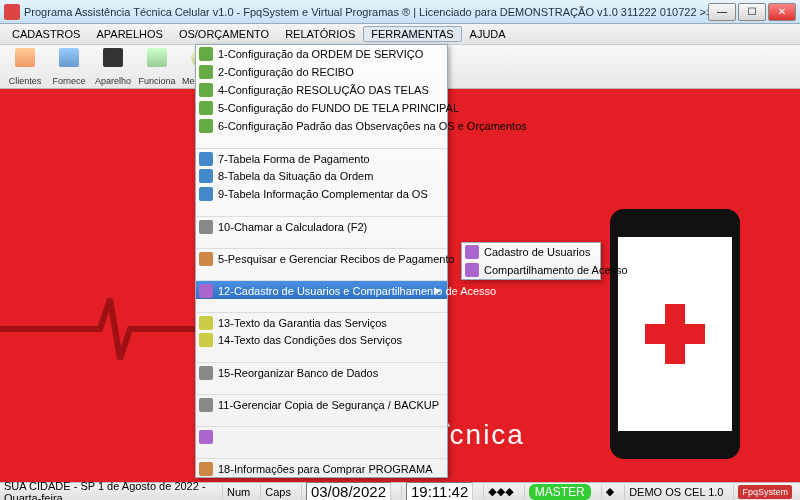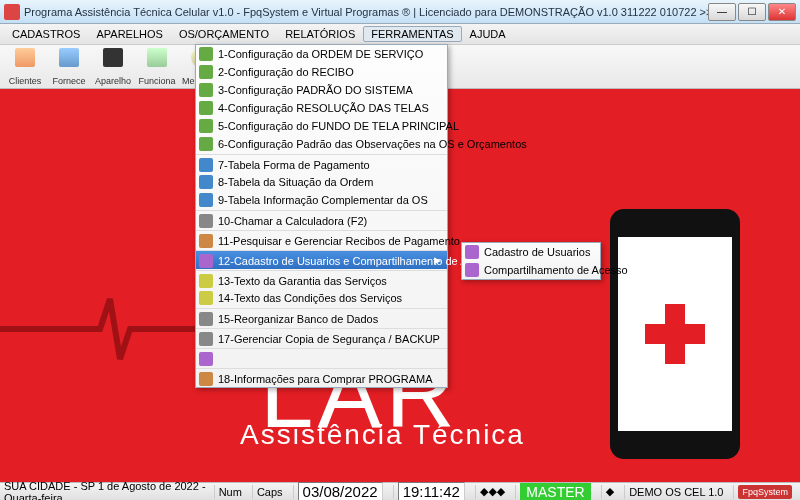--- a/index.html
+++ b/index.html
@@ -31,33 +31,33 @@
 .ecg-line svg { width: 100%; height: 100%; }
 .logo-text { position: absolute; left: 260px; top: 250px; color: #fff; font-size: 96px; font-weight: 300; letter-spacing: 4px; font-family: 'Segoe UI Light', sans-serif; }
 .logo-sub { position: absolute; left: 240px; top: 330px; color: #fff; font-size: 28px; font-weight: 300; letter-spacing: 2px; font-family: 'Segoe UI Light', sans-serif; }
 .phone { position: absolute; right: 60px; top: 120px; width: 130px; height: 250px; background: #111; border-radius: 14px; padding: 28px 8px; }
 .phone-screen { width: 100%; height: 100%; background: #fff; display: flex; align-items: center; justify-content: center; }
 .cross-h { position: absolute; width: 60px; height: 20px; background: #e31e24; }
 .cross-v { position: absolute; width: 20px; height: 60px; background: #e31e24; }
 
 .dropdown { position: absolute; left: 195px; top: 44px; width: 253px; background: linear-gradient(#fdfdfd,#f2f2f2); border: 1px solid #9ab; box-shadow: 2px 2px 5px rgba(0,0,0,.3); }
 .dd-item { height: 18px; display: flex; align-items: center; padding: 0 4px 0 22px; position: relative; cursor: pointer; white-space: nowrap; font-size: 10px; }
-.dd-item.sep { border-top: 1px solid #ddd; margin-top: 1px; padding-top: 1px; height: 19px; }
+.dd-item.sep { border-top: 1px solid #ddd; margin-top: 13px; padding-top: 1px; height: 19px; }
 .dd-item.highlight { background: linear-gradient(#4a90e2,#2e6fc2); color: #fff; }
 .dd-item .dd-icon { position: absolute; left: 3px; width: 14px; height: 14px; border-radius: 2px; }
 .dd-item .arrow { position: absolute; right: 6px; font-size: 8px; }
 .ico-a { background: #6a4; } .ico-b { background: #48c; } .ico-c { background: #c84; } .ico-d { background: #888; } .ico-e { background: #a6c; } .ico-f { background: #cc4; }
 
 .submenu { position: absolute; left: 461px; top: 242px; width: 140px; background: linear-gradient(#fdfdfd,#f2f2f2); border: 1px solid #9ab; box-shadow: 2px 2px 5px rgba(0,0,0,.3); }
 .submenu .dd-item { padding-left: 22px; }
 
 .statusbar { position: absolute; bottom: 0; left: 0; right: 0; height: 18px; background: linear-gradient(#f4f4f4,#e0e0e0); border-top: 1px solid #bbb; display: flex; align-items: center; padding: 0 4px; font-size: 10px; gap: 6px; }
 .statusbar .sb-left { flex: 1; }
 .statusbar .sb-cell { padding: 0 4px; border-left: 1px solid #ccc; height: 14px; display: flex; align-items: center; }
-.sb-green { background: #3c3; color: #fff; padding: 1px 6px; border-radius: 0; font-size: 14px; }
+.sb-green { background: #3c3; color: #fff; padding: 1px 6px; border-radius: 6px; font-size: 12px; }
 .sb-red { background: #c33; color: #fff; padding: 2px 4px; border-radius: 2px; font-size: 9px; }
 .sb-date { background: #fff; border: 1px inset #ccc; padding: 0 4px; font-size: 15px; }
 </style>
 </head>
 <body>
 
 <div class="titlebar">
   <div class="app-icon"></div>
   <div class="title-text">Programa Assistência Técnica Celular v1.0 - FpqSystem e Virtual Programas ® | Licenciado para  DEMONSTRAÇÃO v1.0 311222 010722 &gt;&gt;&gt;</div>
   <div class="window-controls">
@@ -125,24 +125,20 @@
     <div class="dd-item">
       <div class="dd-icon ico-a"></div>
       <span>1-Configuração da ORDEM DE SERVIÇO</span>
     </div>
     <div class="dd-item">
       <div class="dd-icon ico-a"></div>
       <span>2-Configuração do RECIBO</span>
     </div>
     <div class="dd-item">
       <div class="dd-icon ico-a"></div>
-      <span>3-Configuração PADRÃO DO SISTEMA</span>
-    </div>
-    <div class="dd-item">
-      <div class="dd-icon ico-a"></div>
       <span>4-Configuração RESOLUÇÃO DAS TELAS</span>
     </div>
     <div class="dd-item">
       <div class="dd-icon ico-a"></div>
       <span>5-Configuração do FUNDO DE TELA PRINCIPAL</span>
     </div>
     <div class="dd-item">
       <div class="dd-icon ico-a"></div>
       <span>6-Configuração Padrão das Observações na OS e Orçamentos</span>
     </div>
@@ -157,42 +153,42 @@
     <div class="dd-item">
       <div class="dd-icon ico-b"></div>
       <span>9-Tabela Informação Complementar da OS</span>
     </div>
     <div class="dd-item sep">
       <div class="dd-icon ico-d"></div>
       <span>10-Chamar a Calculadora (F2)</span>
     </div>
     <div class="dd-item sep">
       <div class="dd-icon ico-c"></div>
-      <span>11-Pesquisar e Gerenciar Recibos de Pagamento</span>
+      <span>5-Pesquisar e Gerenciar Recibos de Pagamento</span>
     </div>
     <div class="dd-item sep highlight">
       <div class="dd-icon ico-e"></div>
       <span>12-Cadastro de Usuarios e Compartilhamento de Acesso</span>
       <span class="arrow">▶</span>
     </div>
     <div class="dd-item sep">
       <div class="dd-icon ico-f"></div>
       <span>13-Texto da Garantia das Serviços</span>
     </div>
     <div class="dd-item">
       <div class="dd-icon ico-f"></div>
       <span>14-Texto das Condições dos Serviços</span>
     </div>
     <div class="dd-item sep">
       <div class="dd-icon ico-d"></div>
       <span>15-Reorganizar Banco de Dados</span>
     </div>
     <div class="dd-item sep">
       <div class="dd-icon ico-d"></div>
-      <span>17-Gerenciar Copia de Segurança / BACKUP</span>
+      <span>11-Gerenciar Copia de Segurança / BACKUP</span>
     </div>
     <div class="dd-item sep">
       <div class="dd-icon ico-e"></div>
     </div>
     <div class="dd-item sep">
       <div class="dd-icon ico-c"></div>
       <span>18-Informações para Comprar PROGRAMA</span>
     </div>
   </div>
 <div class="submenu" id="submenu">

